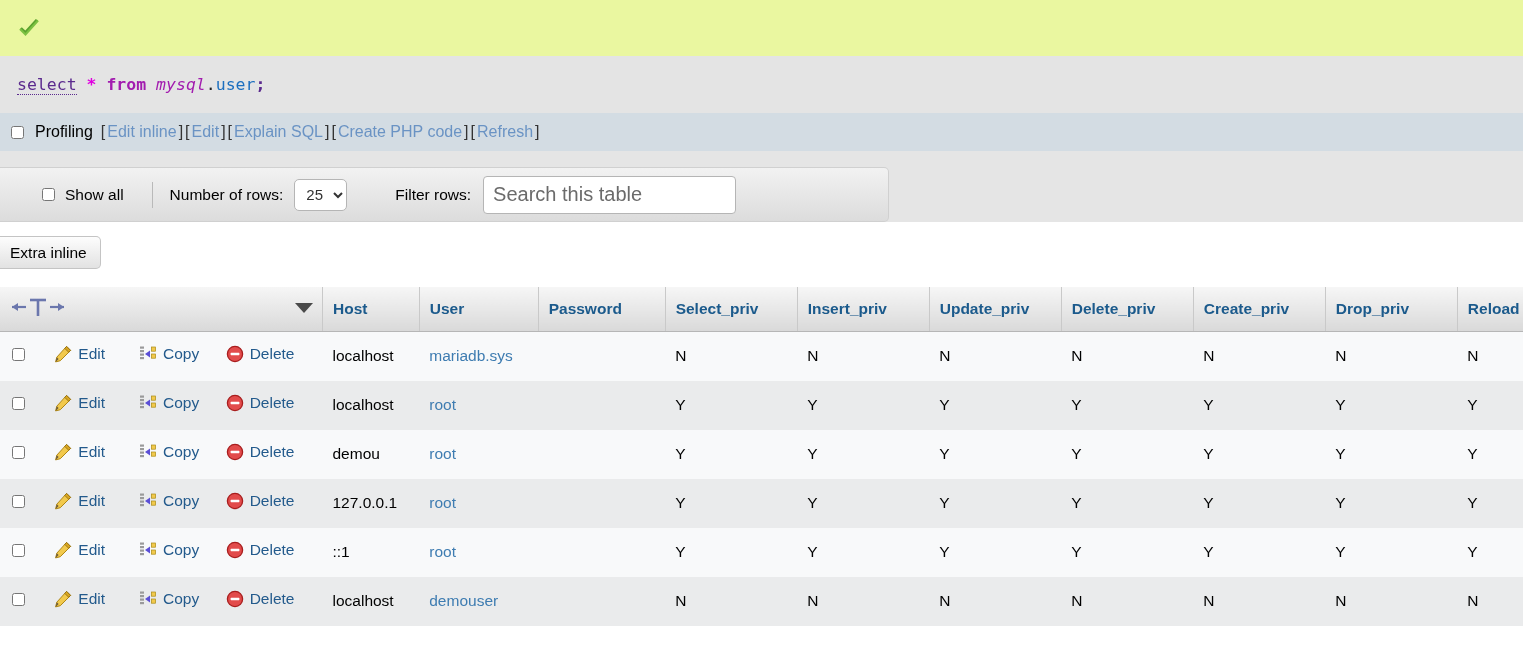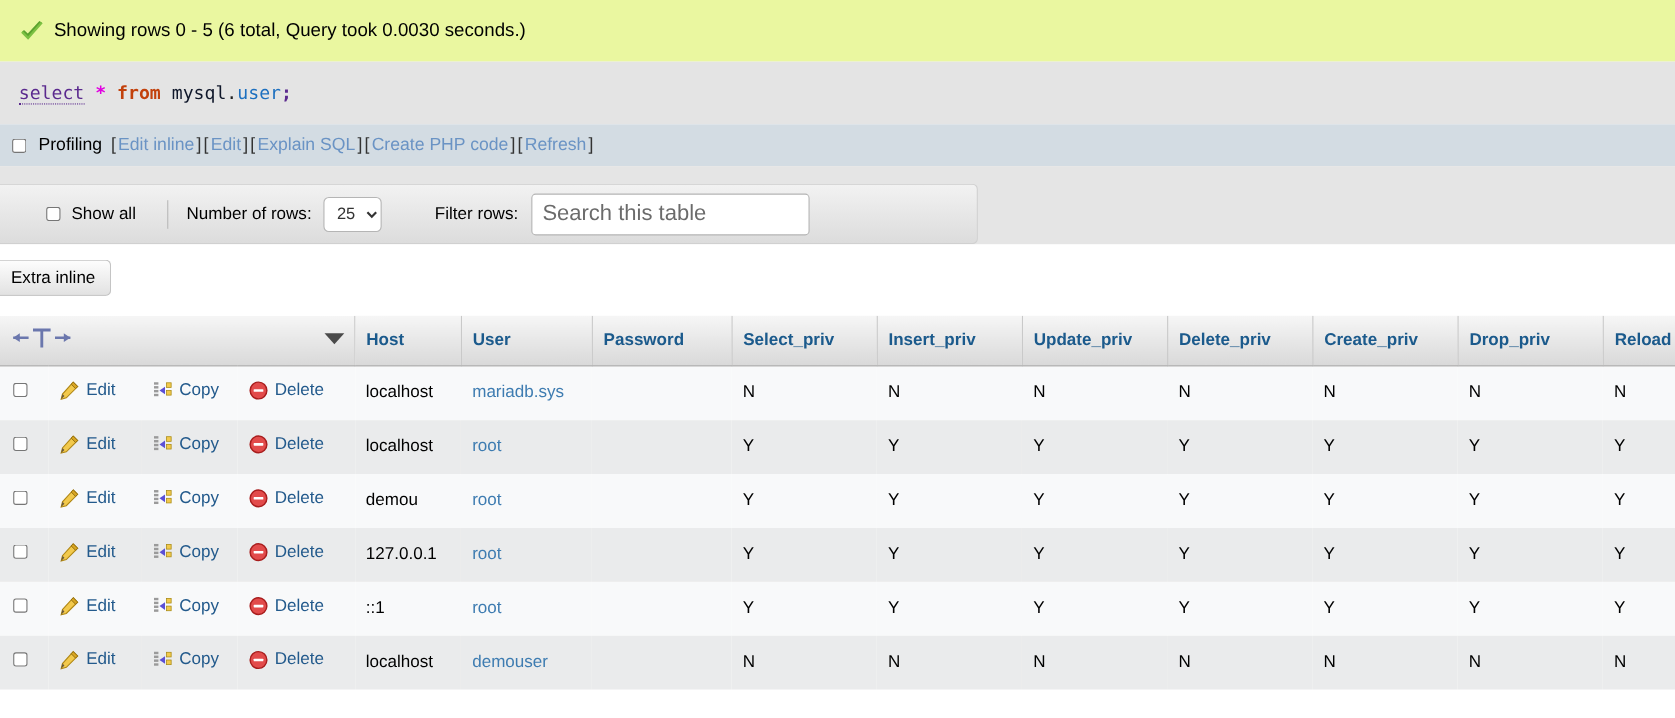--- a/index.html
+++ b/index.html
@@ -44,23 +44,23 @@
     padding-left: 17px;
     box-sizing: border-box;
     font-family: "DejaVu Sans Mono", "Liberation Mono", monospace;
     font-size: 16.5px;
   }
   .sql-kw {
     color: #5b2a8e;
     font-weight: 400;
     border-bottom: 1px dotted #5b2a8e;
   }
-  .sql-kw2 { color: #c2410c; font-weight: 700; }
+  .sql-kw2 { color: #a21caf; font-weight: 700; }
   .sql-star { color: #e000e0; font-weight: 700; }
-  .sql-db   { color: #0f172a; }
+  .sql-db   { color: #a21caf; font-style: italic; }
   .sql-dot  { color: #222222; }
   .sql-tbl  { color: #1c6fbf; }
   .sql-semi { color: #5b2a8e; font-weight: 700; }
 
   
   .profiling-bar {
     background: #d3dce3;
     height: 38px;
     display: flex;
     align-items: center;
@@ -222,21 +222,20 @@
   }
 </style>
 </head>
 <body>
 
 <div class="success-banner">
   <svg class="check-icon" viewBox="0 0 22 22">
     <path d="M2 12 L7.5 17.5 L20 3.5 L17.8 2 L7.3 13.4 L3.8 10.2 Z" fill="#5aa22e"></path>
     <path d="M2 12 L7.5 17.5 L20 3.5" fill="none" stroke="#7cc142" stroke-width="2.2"></path>
   </svg>
-  <span>Showing rows 0 - 5 (6 total, Query took 0.0030 seconds.)</span>
 </div>
 
 <div class="sql-box">
   <span class="sql-kw">select</span>
   <span>&nbsp;</span>
   <span class="sql-star">*</span>
   <span>&nbsp;</span>
   <span class="sql-kw2">from</span>
   <span>&nbsp;</span>
   <span class="sql-db">mysql</span>

